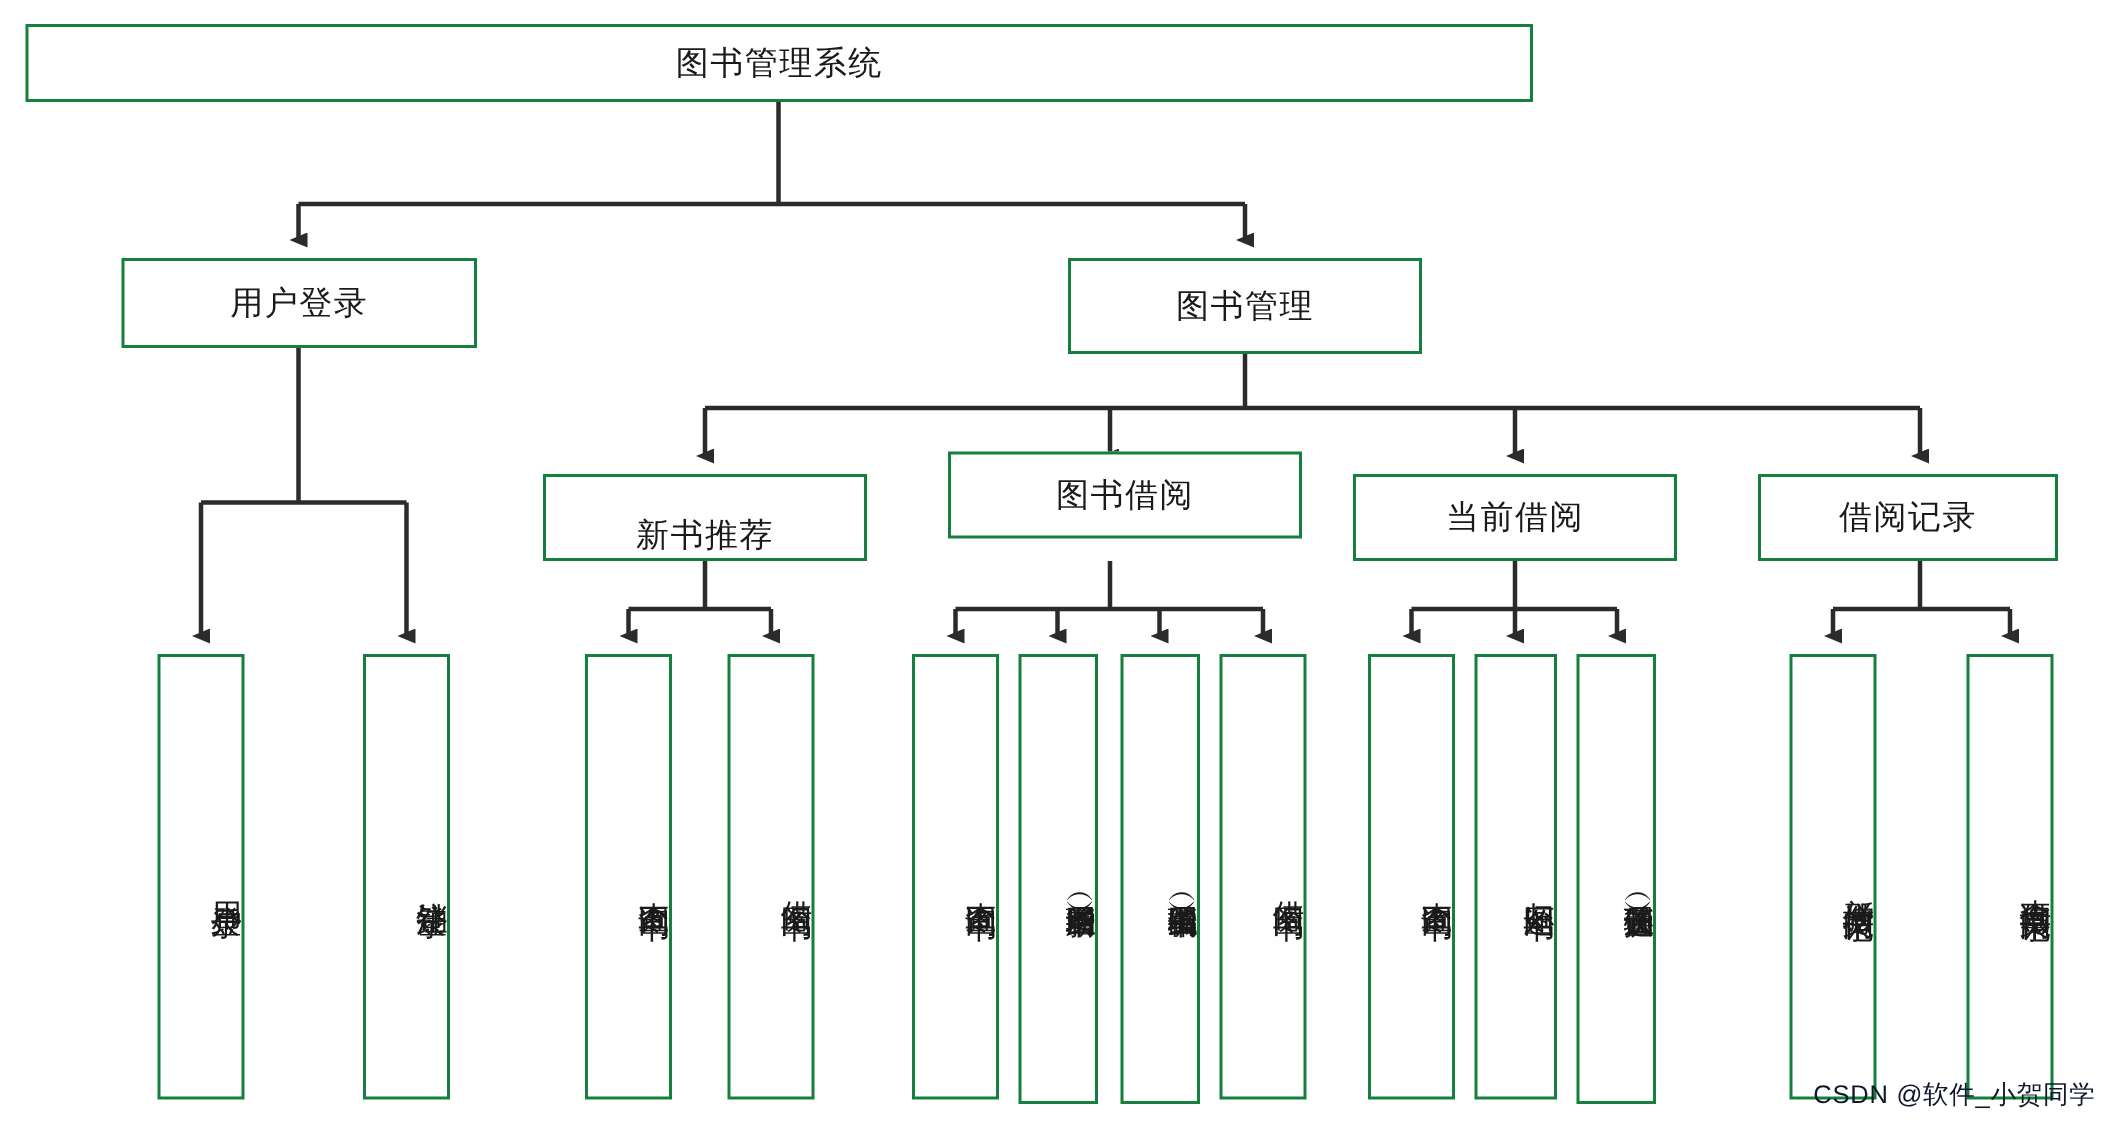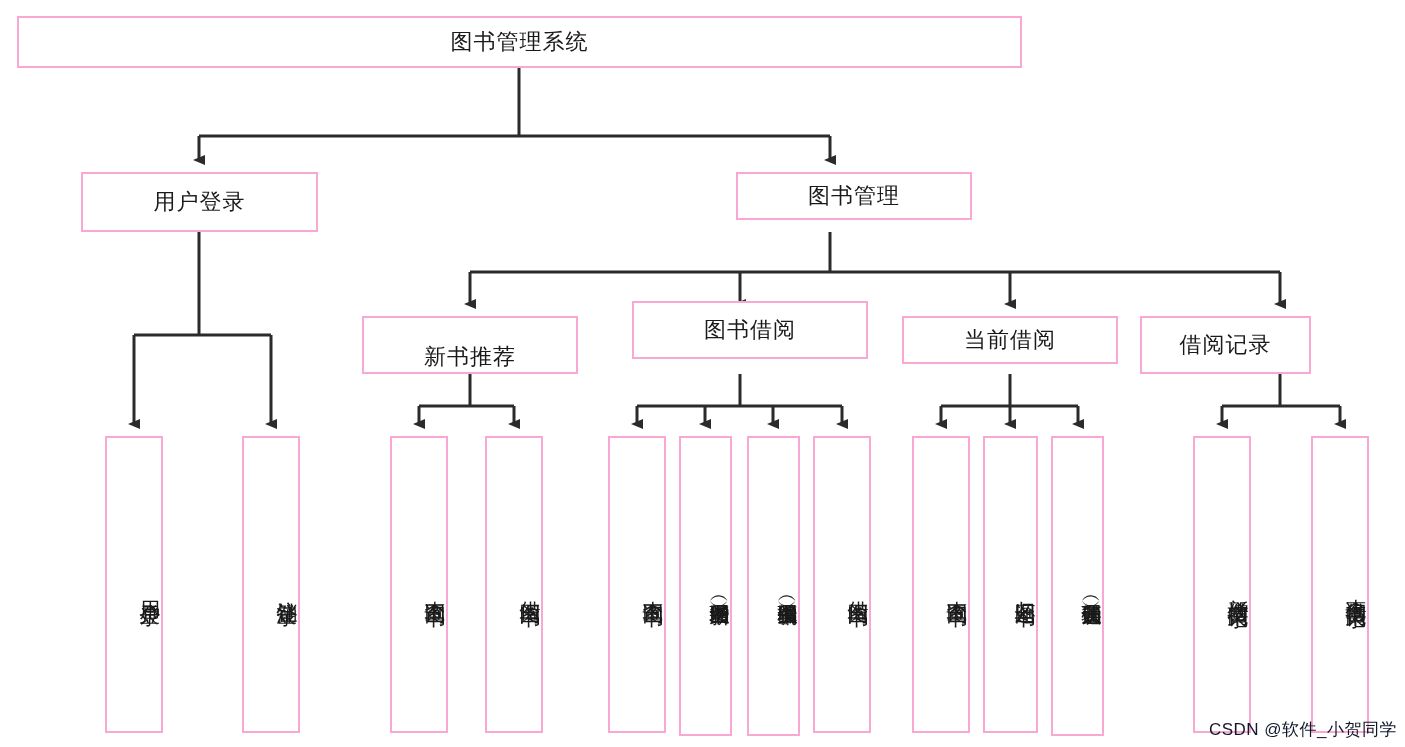--- a/index.html
+++ b/index.html
@@ -13,21 +13,21 @@
   #canvas {
     position: relative;
     width: 1405px;
     height: 747px;
     background: #ffffff;
     overflow: hidden;
   }
   .node {
     position: absolute;
     box-sizing: border-box;
-    border: 2px solid #f9a8d4;
+    border: 2px solid #15803d;
     background: #ffffff;
     display: flex;
     align-items: center;
     justify-content: center;
     color: #1a1a1a;
   }
   .node.h {
     font-size: 22px;
     letter-spacing: 1px;
   }
@@ -119,34 +119,34 @@
     </g>
   </svg>
 
   <div class="node h" style="left:17px; top:16px; width:1005px; height:52px;">
     <span>图书管理系统</span>
   </div>
 
   <div class="node h" style="left:81px; top:172px; width:237px; height:60px;">
     <span>用户登录</span>
   </div>
-  <div class="node h" style="left:736px; top:172px; width:236px; height:48px;">
+  <div class="node h" style="left:712px; top:172px; width:236px; height:64px;">
     <span>图书管理</span>
   </div>
 
   <div class="node h" style="left:362px; top:316px; width:216px; height:58px;align-items:flex-end;">
     <span>新书推荐</span>
   </div>
   <div class="node h" style="left:632px; top:301px; width:236px; height:58px;">
     <span>图书借阅</span>
   </div>
-  <div class="node h" style="left:902px; top:316px; width:216px; height:48px;">
+  <div class="node h" style="left:902px; top:316px; width:216px; height:58px;">
     <span>当前借阅</span>
   </div>
-  <div class="node h" style="left:1140px; top:316px; width:171px; height:58px;justify-content:center;">
+  <div class="node h" style="left:1172px; top:316px; width:200px; height:58px;justify-content:center;">
     <span>借阅记录</span>
   </div>
 
   <div class="node v" style="left:105px; top:436px; width:58px; height:297px;">
     <span>用户登录</span>
   </div>
   <div class="node v" style="left:242px; top:436px; width:58px; height:297px;">
     <span>注销登录</span>
   </div>
 

